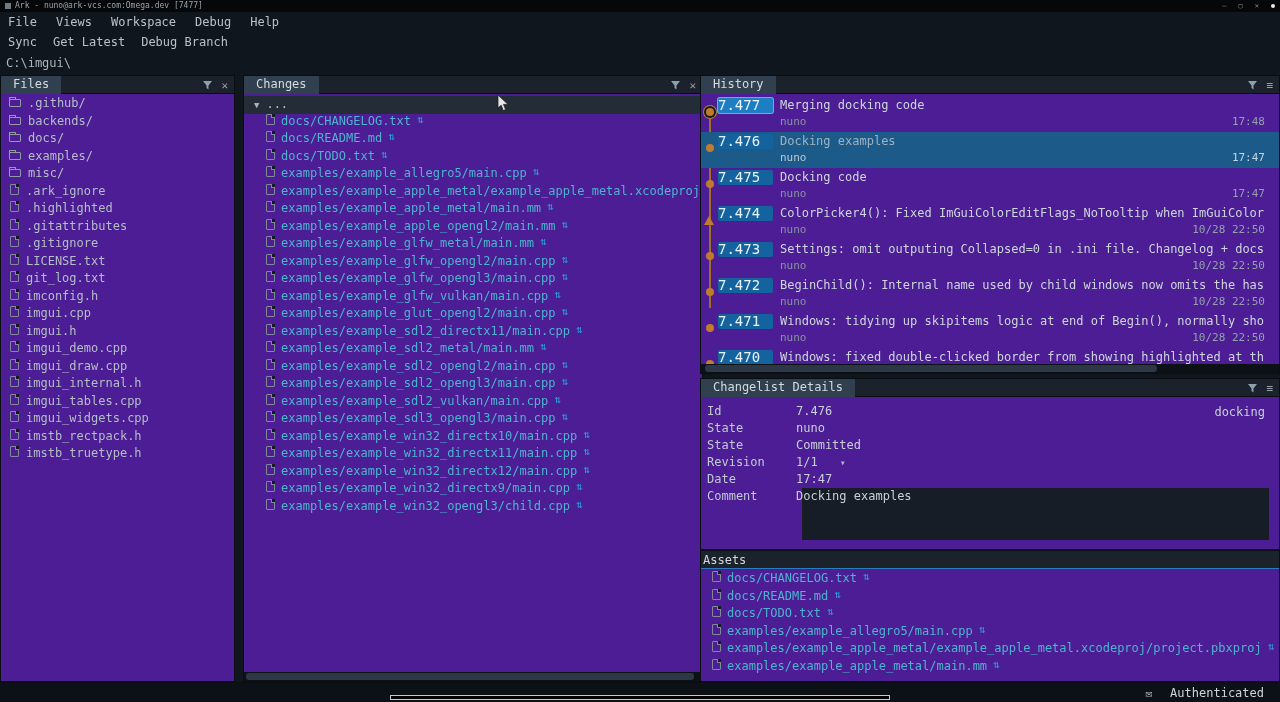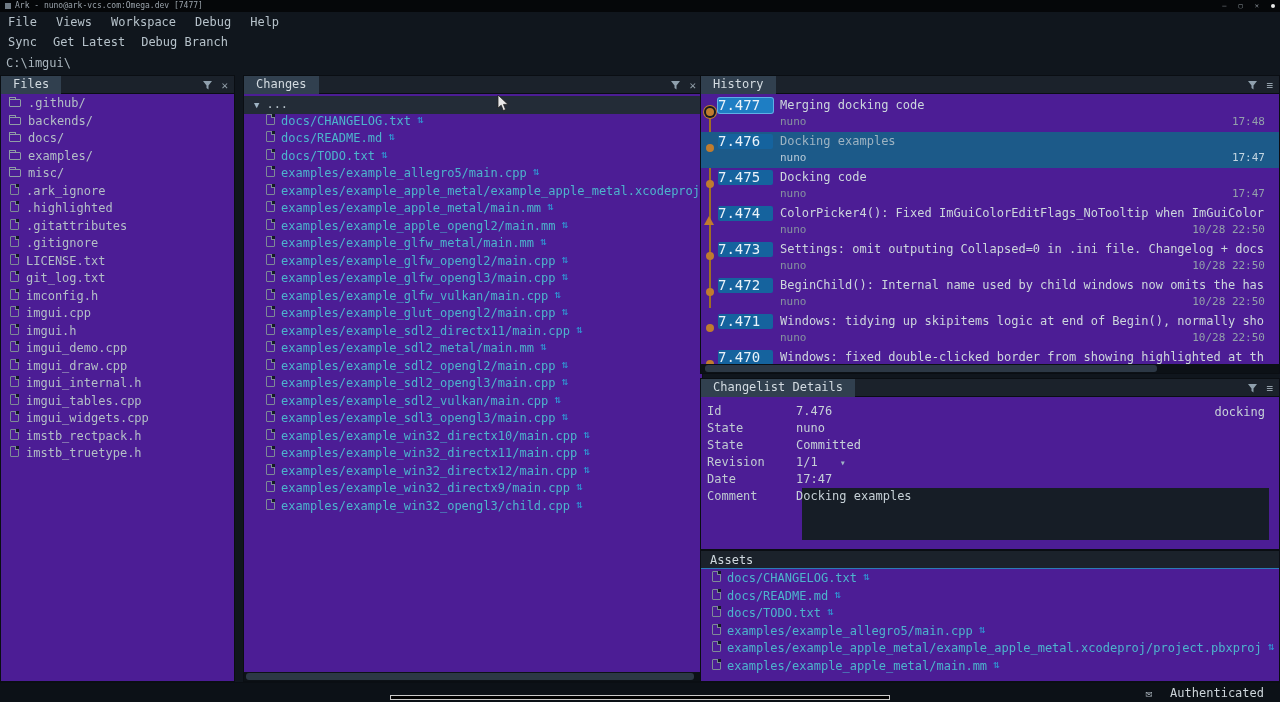--- a/index.html
+++ b/index.html
@@ -80,21 +80,21 @@
   .field{position:relative;height:17px;line-height:17px;padding-left:6px;white-space:nowrap}
   .f-label{display:inline-block;width:89px;color:#bfcad1}
   .f-value{color:#c6d1d7}
   .dd-arrow{display:none;color:#9fb4c4;margin-left:22px;font-size:10px}
   .field.has-dd .dd-arrow{display:inline}
   .branch-label{position:absolute;right:14px;top:26px;color:#c6d1d7}
   .comment-bg{position:absolute;left:101px;right:10px;top:109px;height:52px;background:#161d26}
 
   
   .assets-panel{left:700px;top:550px;width:580px;height:132px}
-  .assets-header{height:18px;line-height:18px;background:#1b222b;border-bottom:1px solid #2b7cb8;padding-left:9px;color:#cfd8de}
+  .assets-header{height:18px;line-height:18px;background:#1b222b;border-bottom:1px solid #2b7cb8;padding-left:2px;color:#cfd8de}
   .assets-list{position:absolute;top:20px;left:0;right:0;bottom:0;overflow:hidden}
   .assets-list .chg-row{padding-left:10px}
 
   
   .statusbar{position:absolute;left:0;top:682px;width:1280px;height:20px;background:#0c1117;border-top:1px solid #0a0e13}
   .status-right{position:absolute;right:16px;top:0;height:20px;display:flex;align-items:center;gap:18px}
   .mail-ic{color:#aeb8c0;font-size:11px}
   .status-text{color:#cdd5da}
 
   .bottom-bar{position:absolute;left:390px;top:695px;width:500px;height:5px;background:#000;border:1px solid #c9c9c9;z-index:50}

